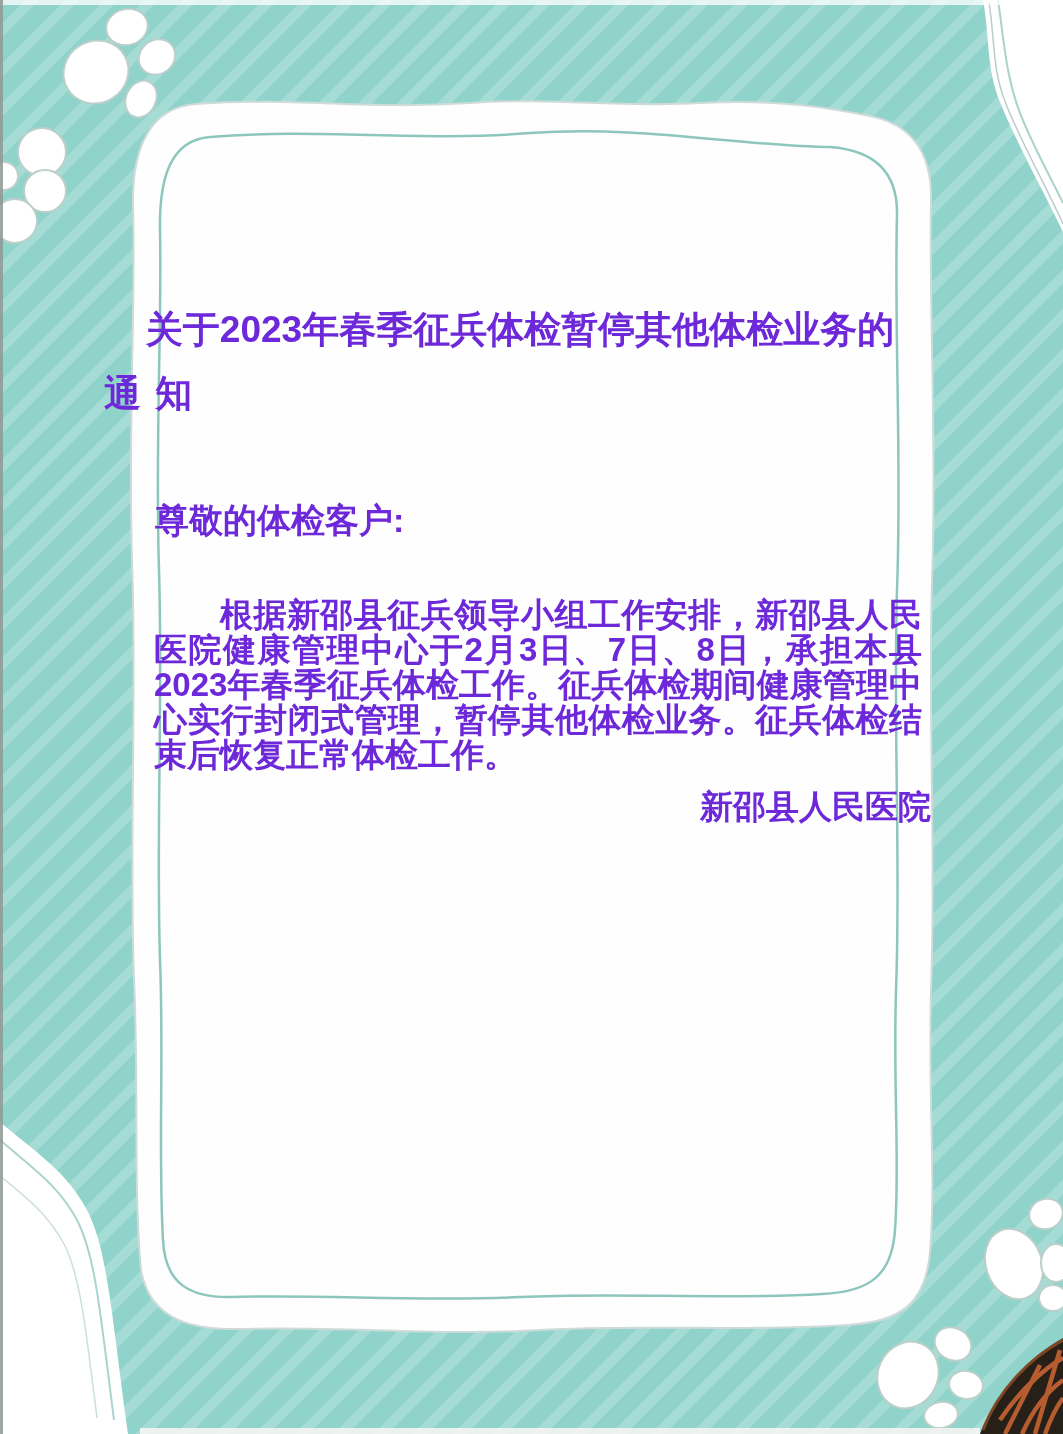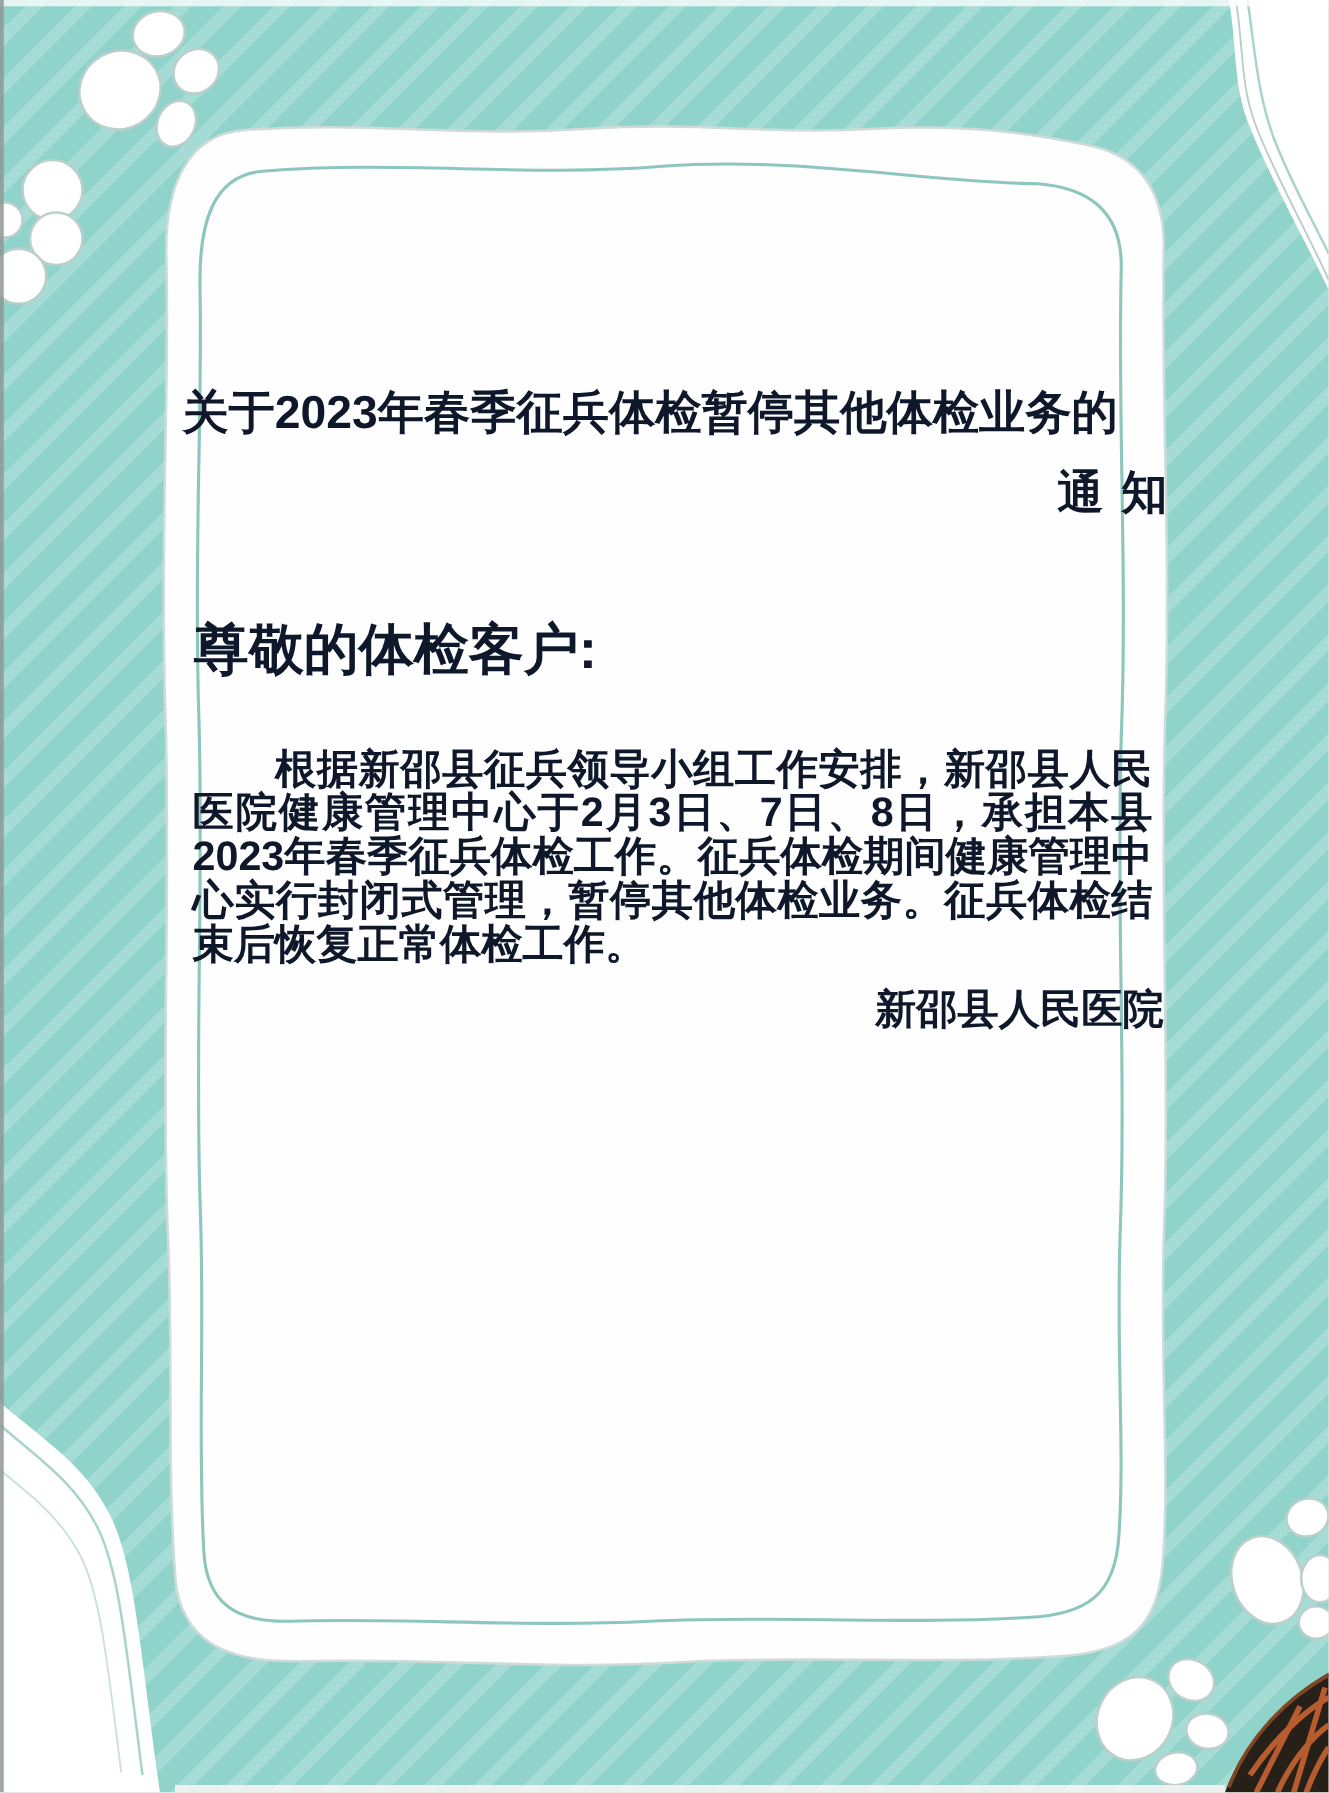--- a/index.html
+++ b/index.html
@@ -17,34 +17,34 @@
     background-color:#8fd3cb;
     background-image:repeating-linear-gradient(
       135deg,
       rgba(255,255,255,0) 0px,
       rgba(255,255,255,0) 18px,
       rgba(255,255,255,0.20) 18px,
       rgba(255,255,255,0.20) 28px
     );
   }
   .art{position:absolute;inset:0;}
-  .textlayer{position:absolute;inset:0;color:#0f172a;}
+  .textlayer{position:absolute;inset:0;color:#6d28d9;}
   .title1{
     position:absolute;left:104px;width:832px;top:308px;
     text-align:center;font-size:37px;font-weight:bold;line-height:44px;
     white-space:nowrap;
   }
   .title2{
     position:absolute;left:104px;width:832px;top:372px;
-    text-align:right;font-size:37px;font-weight:bold;line-height:44px;
+    text-align:left;font-size:37px;font-weight:bold;line-height:44px;
     letter-spacing:2px;
   }
   .greeting{
     position:absolute;left:155px;top:500px;
-    font-size:44px;font-weight:bold;line-height:40px;
+    font-size:34px;font-weight:bold;line-height:40px;
   }
   .body-text{
     position:absolute;left:142px;width:792px;top:585px;
     font-size:33px;font-weight:bold;line-height:35px;
     text-align:justify;
   }
   .body-text p{margin:12px;text-indent:2em;}
   .signature-block{
     position:absolute;right:132px;top:789px;
     text-align:right;font-size:33px;font-weight:bold;line-height:36px;margin-left:12px;

